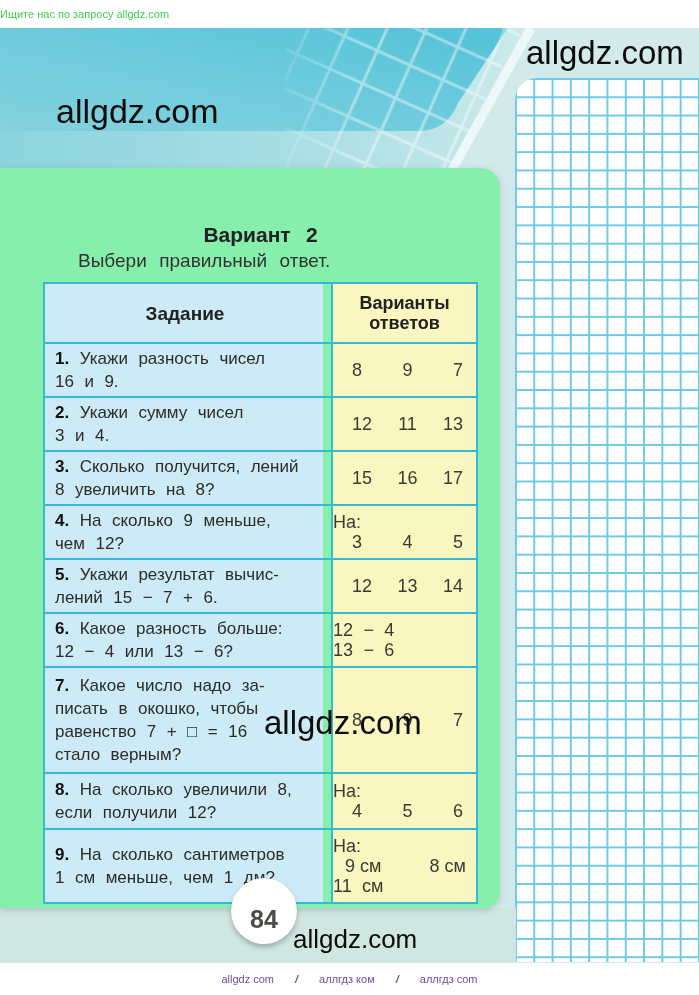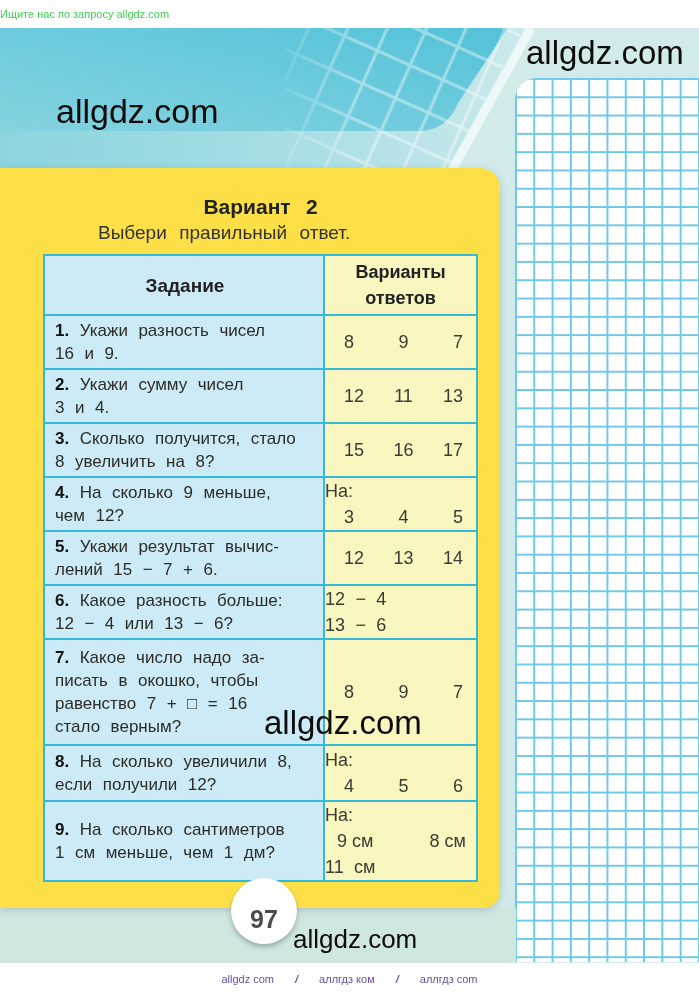--- a/index.html
+++ b/index.html
@@ -26,35 +26,35 @@
 
   .grid-paper{position:absolute;left:515px;top:50px;width:184px;height:884px;background:#fff;
     border-radius:22px 0 0 0;
     background-image:
       linear-gradient(to right, var(--c-grid_line) 1.5px, transparent 1.5px),
       linear-gradient(to bottom, var(--c-grid_line) 1.5px, transparent 1.5px);
     background-size:18.3px 18.3px;}
 
   .strip{position:absolute;left:0;top:880px;width:516px;height:57px;background:var(--c-strip);}
 
-  .page{position:absolute;left:0;top:140px;width:500px;height:740px;background:#fde047;
-    border-radius:0 20px 16px 0;box-shadow:0 2px 7px rgba(60,90,95,.25);padding-top:26px;z-index:2;}
+  .page{position:absolute;left:0;top:140px;width:500px;height:740px;background:#86efac;
+    border-radius:0 20px 16px 0;box-shadow:0 2px 7px rgba(60,90,95,.25);padding-top:54px;z-index:2;}
 
   .title{width:435px;margin-left:43px;text-align:center;font-size:21px;font-weight:bold;
     color:#222;word-spacing:.45em;line-height:26px;}
-  .subtitle{margin-left:98px;font-size:19px;color:#333;word-spacing:.38em;line-height:26px;}
+  .subtitle{margin-left:78px;font-size:19px;color:#333;word-spacing:.38em;line-height:26px;}
 
   .table{margin:8px 0 0 43px;width:435px;border:2px solid var(--c-table_border);}
   .t-row{display:flex;align-items:stretch;}
   .t-row + .t-row{border-top:2px solid var(--c-table_border);}
   .cell{display:flex;flex-direction:column;justify-content:center;}
   .task-cell{width:278px;background:var(--c-task_bg);padding:3px 8px 3px 10px;
     font-size:17px;line-height:23px;color:var(--c-ink);word-spacing:.34em;}
   .ans-cell{flex:1;background:var(--c-answer_bg);border-left:2px solid var(--c-table_border);
-    font-size:18px;color:#3b3b35;line-height:26px;}
+    font-size:18px;color:#3b3b35;line-height:20px;margin-left:8px;}
   .t-head{min-height:58px;}
   .t-head .task-cell{font-size:19px;font-weight:bold;text-align:center;word-spacing:0;color:#222;}
   .t-head .ans-cell{font-size:18px;font-weight:bold;text-align:center;padding:0 14px;color:#222;}
   .t-row:nth-child(2){min-height:50px}
   .t-row:nth-child(3){min-height:50px}
   .t-row:nth-child(4){min-height:49px}
   .t-row:nth-child(5){min-height:52px}
   .t-row:nth-child(6){min-height:49px}
   .t-row:nth-child(7){min-height:49px}
   .t-row:nth-child(8){min-height:106px}
@@ -165,21 +165,21 @@
             <div class="cell ans-cell">
               <div class="ans-spread">
                 <span>12</span>
                 <span>11</span>
                 <span>13</span>
               </div>
             </div>
           </div>
           <div class="t-row">
             <div class="cell task-cell">
-              <div class="task-line"><span class="task-num">3.</span> <span>Сколько получится, стало</span></div>
+              <div class="task-line"><span class="task-num">3.</span> <span>Сколько получится, лений</span></div>
               <div class="task-line">8 увеличить на 8?</div>
             </div>
             <div class="cell ans-cell">
               <div class="ans-spread">
                 <span>15</span>
                 <span>16</span>
                 <span>17</span>
               </div>
             </div>
           </div>
@@ -260,21 +260,21 @@
                 <span>9 см</span>
                 <span>8 см</span>
               </div>
               <div class="ans-center">11 см</div>
             </div>
           </div>
         </div>
     </div>
 
     <div class="bubble">
-      <span>97</span>
+      <span>84</span>
     </div>
 
     <div class="wm wm-mid">allgdz.com</div>
     <div class="wm wm-bottom">allgdz.com</div>
   </div>
 
   <div class="footer">
     <a>allgdz com</a>
     <span class="sep">/</span>
     <a>аллгдз ком</a>

